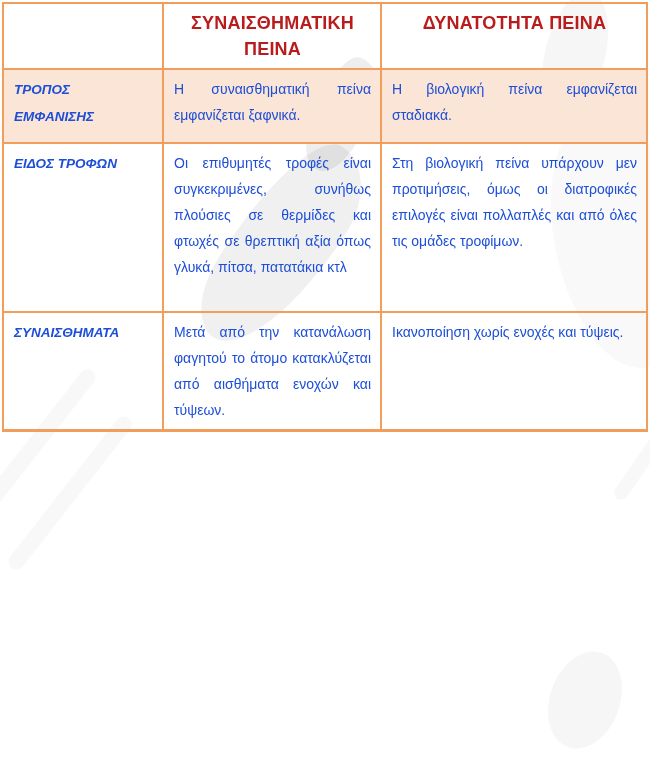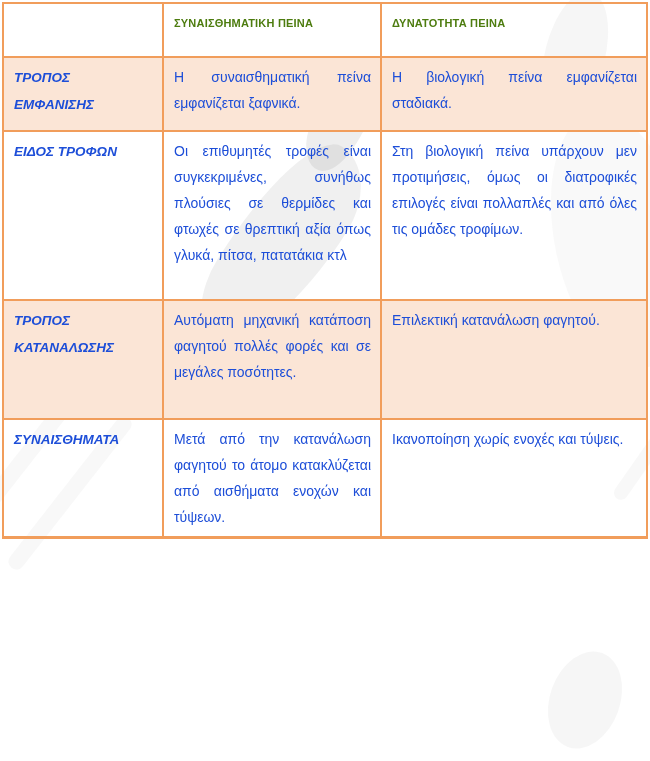--- a/index.html
+++ b/index.html
@@ -52,23 +52,23 @@
     color: #1d4ed8;
     background: transparent;
     word-wrap: break-word;
   }
   tr.shaded td { background: #FBE5D6; }
   tr:last-child td { border-bottom-width: 3px; }
 
   tr.header td { height: 40px; }
   td.head {
     font-weight: bold;
-    font-size: 11px;
-    color: #4d7c0f;
-    text-align: left;
+    font-size: 18px;
+    color: #b91c1c;
+    text-align: center;
     letter-spacing: 0.2px;
   }
   td.rowlabel {
     font-weight: bold;
     font-style: italic;
     color: #1d4ed8;
     font-size: 13.5px;
     line-height: 27px;
   }
   td.body { text-align: justify; }
@@ -117,25 +117,20 @@
     </tr>
 
     <tr class="r2">
       <td class="rowlabel">ΕΙΔΟΣ ΤΡΟΦΩΝ</td>
       <td class="body">Οι επιθυμητές τροφές είναι συγκεκριμένες, συνήθως πλούσιες σε θερμίδες και φτωχές σε θρεπτική αξία όπως γλυκά, πίτσα, πατατάκια κτλ</td>
       <td class="body">Στη βιολογική πείνα υπάρχουν μεν προτιμήσεις, όμως οι διατροφικές επιλογές είναι πολλαπλές και από όλες τις ομάδες τροφίμων.</td>
     </tr>
 
 
 
-    <tr class="r5 shaded">
-      <td class="rowlabel">ΤΡΟΠΟΣ ΚΑΤΑΝΑΛΩΣΗΣ</td>
-      <td class="body">Αυτόματη μηχανική κατάποση φαγητού πολλές φορές και σε μεγάλες ποσότητες.</td>
-      <td class="body">Επιλεκτική κατανάλωση φαγητού.</td>
-    </tr>
 
     <tr class="r6">
       <td class="rowlabel">ΣΥΝΑΙΣΘΗΜΑΤΑ</td>
       <td class="body">Μετά από την κατανάλωση φαγητού το άτομο κατακλύζεται από αισθήματα ενοχών και τύψεων.</td>
       <td class="body">Ικανοποίηση χωρίς ενοχές και τύψεις.</td>
     </tr>
   </tbody>
     </table>
 </div>
 

